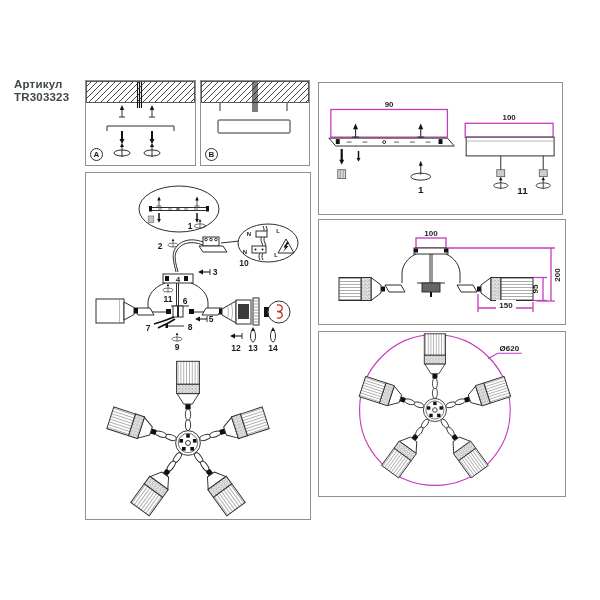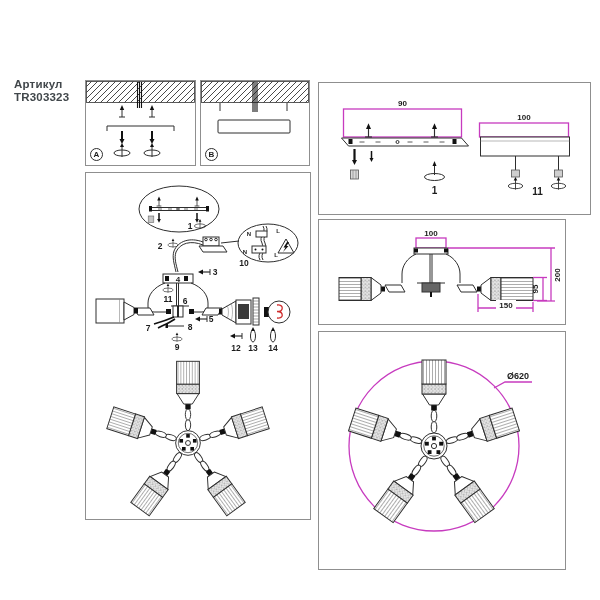--- a/index.html
+++ b/index.html
@@ -128,21 +128,21 @@
         <line x1="86" y1="22" x2="86" y2="30"></line>
     </g>
     <rect x="17" y="39" width="72" height="13" rx="1" class="lnf"></rect>
     <g>
       <circle cx="10.5" cy="73.5" r="6" class="lnf"></circle>
       <text x="10.5" y="76.4" text-anchor="middle" class="badge">B</text>
     </g>
   </svg>
 </div>
 
-<div class="panel" style="left:318px;top:82px;width:273px;height:133px;text-align:right;">
+<div class="panel" style="left:318px;top:82px;width:245px;height:133px;text-align:right;">
   <svg viewBox="0 0 246 131">
     <rect x="12" y="26" width="118" height="28" class="mag"></rect>
     <text x="71" y="23" text-anchor="middle" class="dimnum">90</text>
     <use href="#anchorUp" transform="translate(37,54) scale(1.15)"></use>
     <use href="#anchorUp" transform="translate(103,54) scale(1.15)"></use>
     <g>
       <polygon points="10,55 130,55 137,63 17,63" class="lnf"></polygon>
       <g stroke="#333" stroke-width="0.8">
         <line x1="28" y1="59" x2="33" y2="59"></line>
           <line x1="44" y1="59" x2="49" y2="59"></line>
@@ -402,21 +402,21 @@
     </g>
     <g>
       <line x1="129" y1="28" x2="236" y2="28" class="mag" stroke-width="1"></line>
       <line x1="232" y1="28" x2="232" y2="81" class="mag" stroke-width="1"></line>
       <line x1="218" y1="81" x2="236" y2="81" class="mag" stroke-width="1"></line>
       <text transform="rotate(-90 241 55)" x="241" y="55" text-anchor="middle" class="dimnum">200</text>
     </g>
   </svg>
 </div>
 
-<div class="panel" style="left:318px;top:331px;width:248px;height:239px;">
+<div class="panel" style="left:318px;top:331px;width:248px;height:166px;">
   <svg viewBox="0 0 246 185">
     <circle cx="115" cy="88" r="85" class="mag" stroke-width="1.4"></circle>
     <polyline points="175,30 186,24 213,24" class="mag" stroke-width="1.1"></polyline>
     <text x="199" y="21" text-anchor="middle" class="num" style="font-size:9px">Ø620</text>
     <g transform="translate(115,88)">
       <g transform="rotate(-90)">
           <use href="#armShade"></use>
         </g>
       <g transform="rotate(-18)">
           <use href="#armShade"></use>

